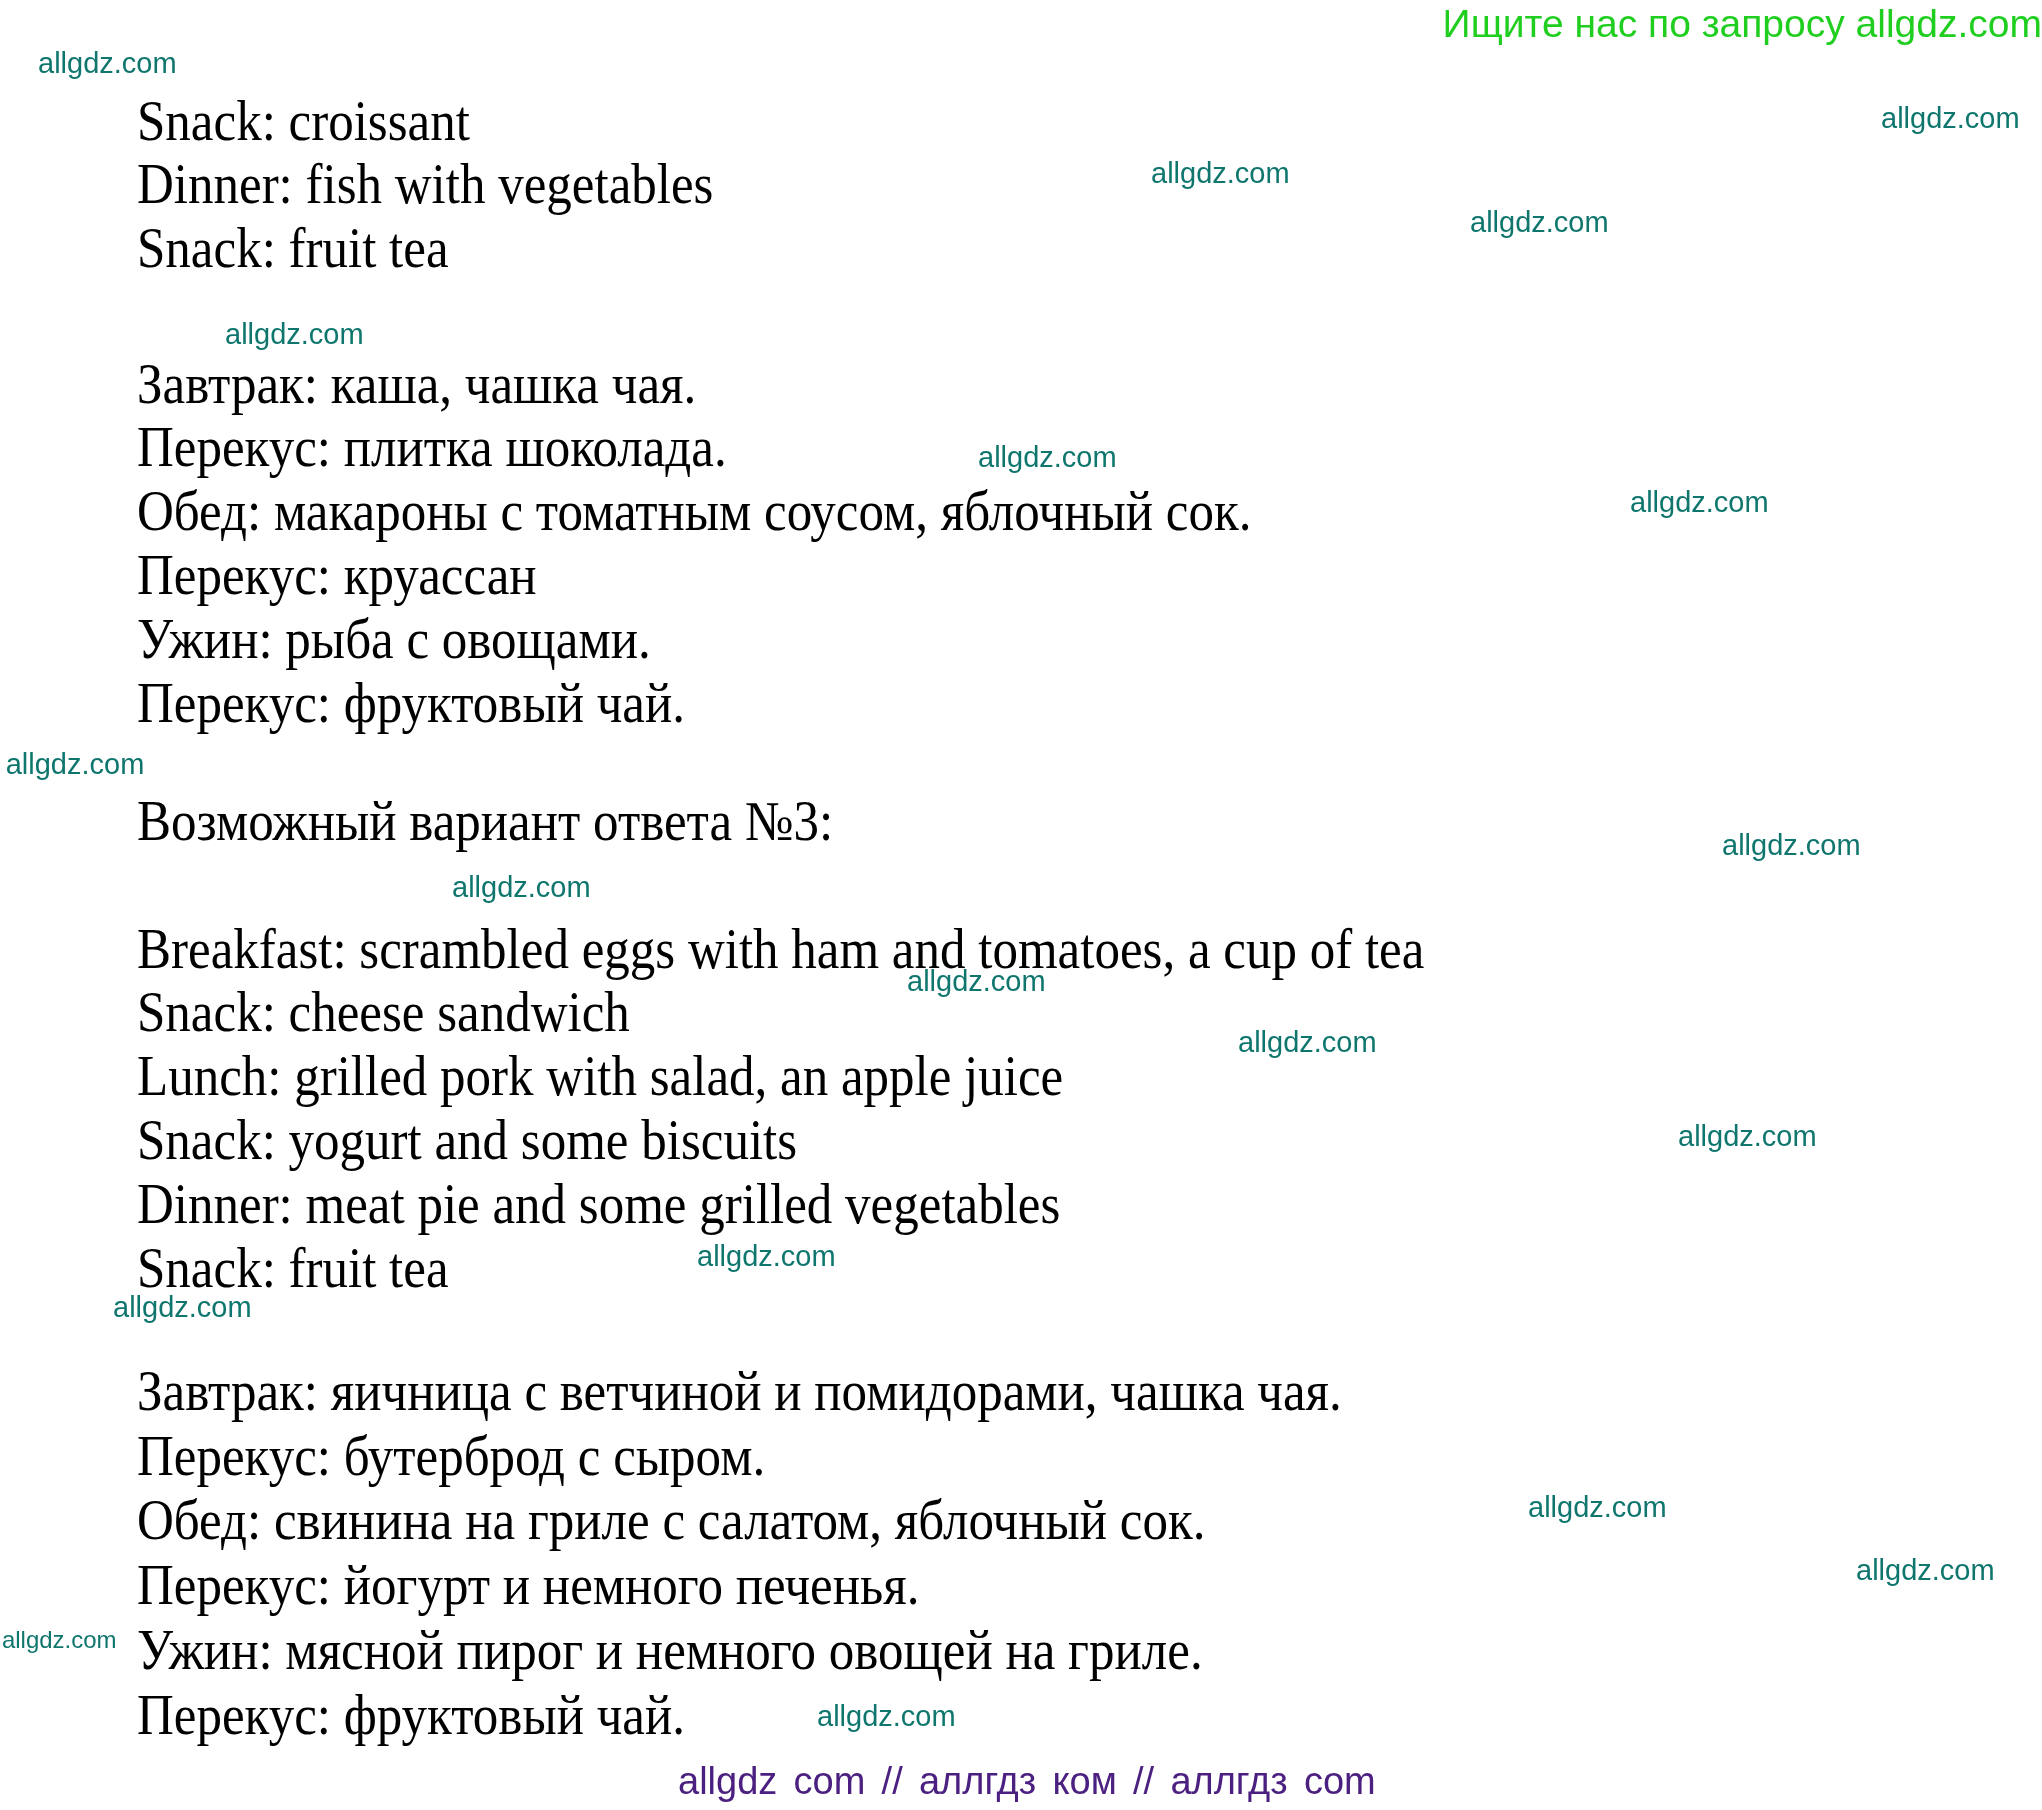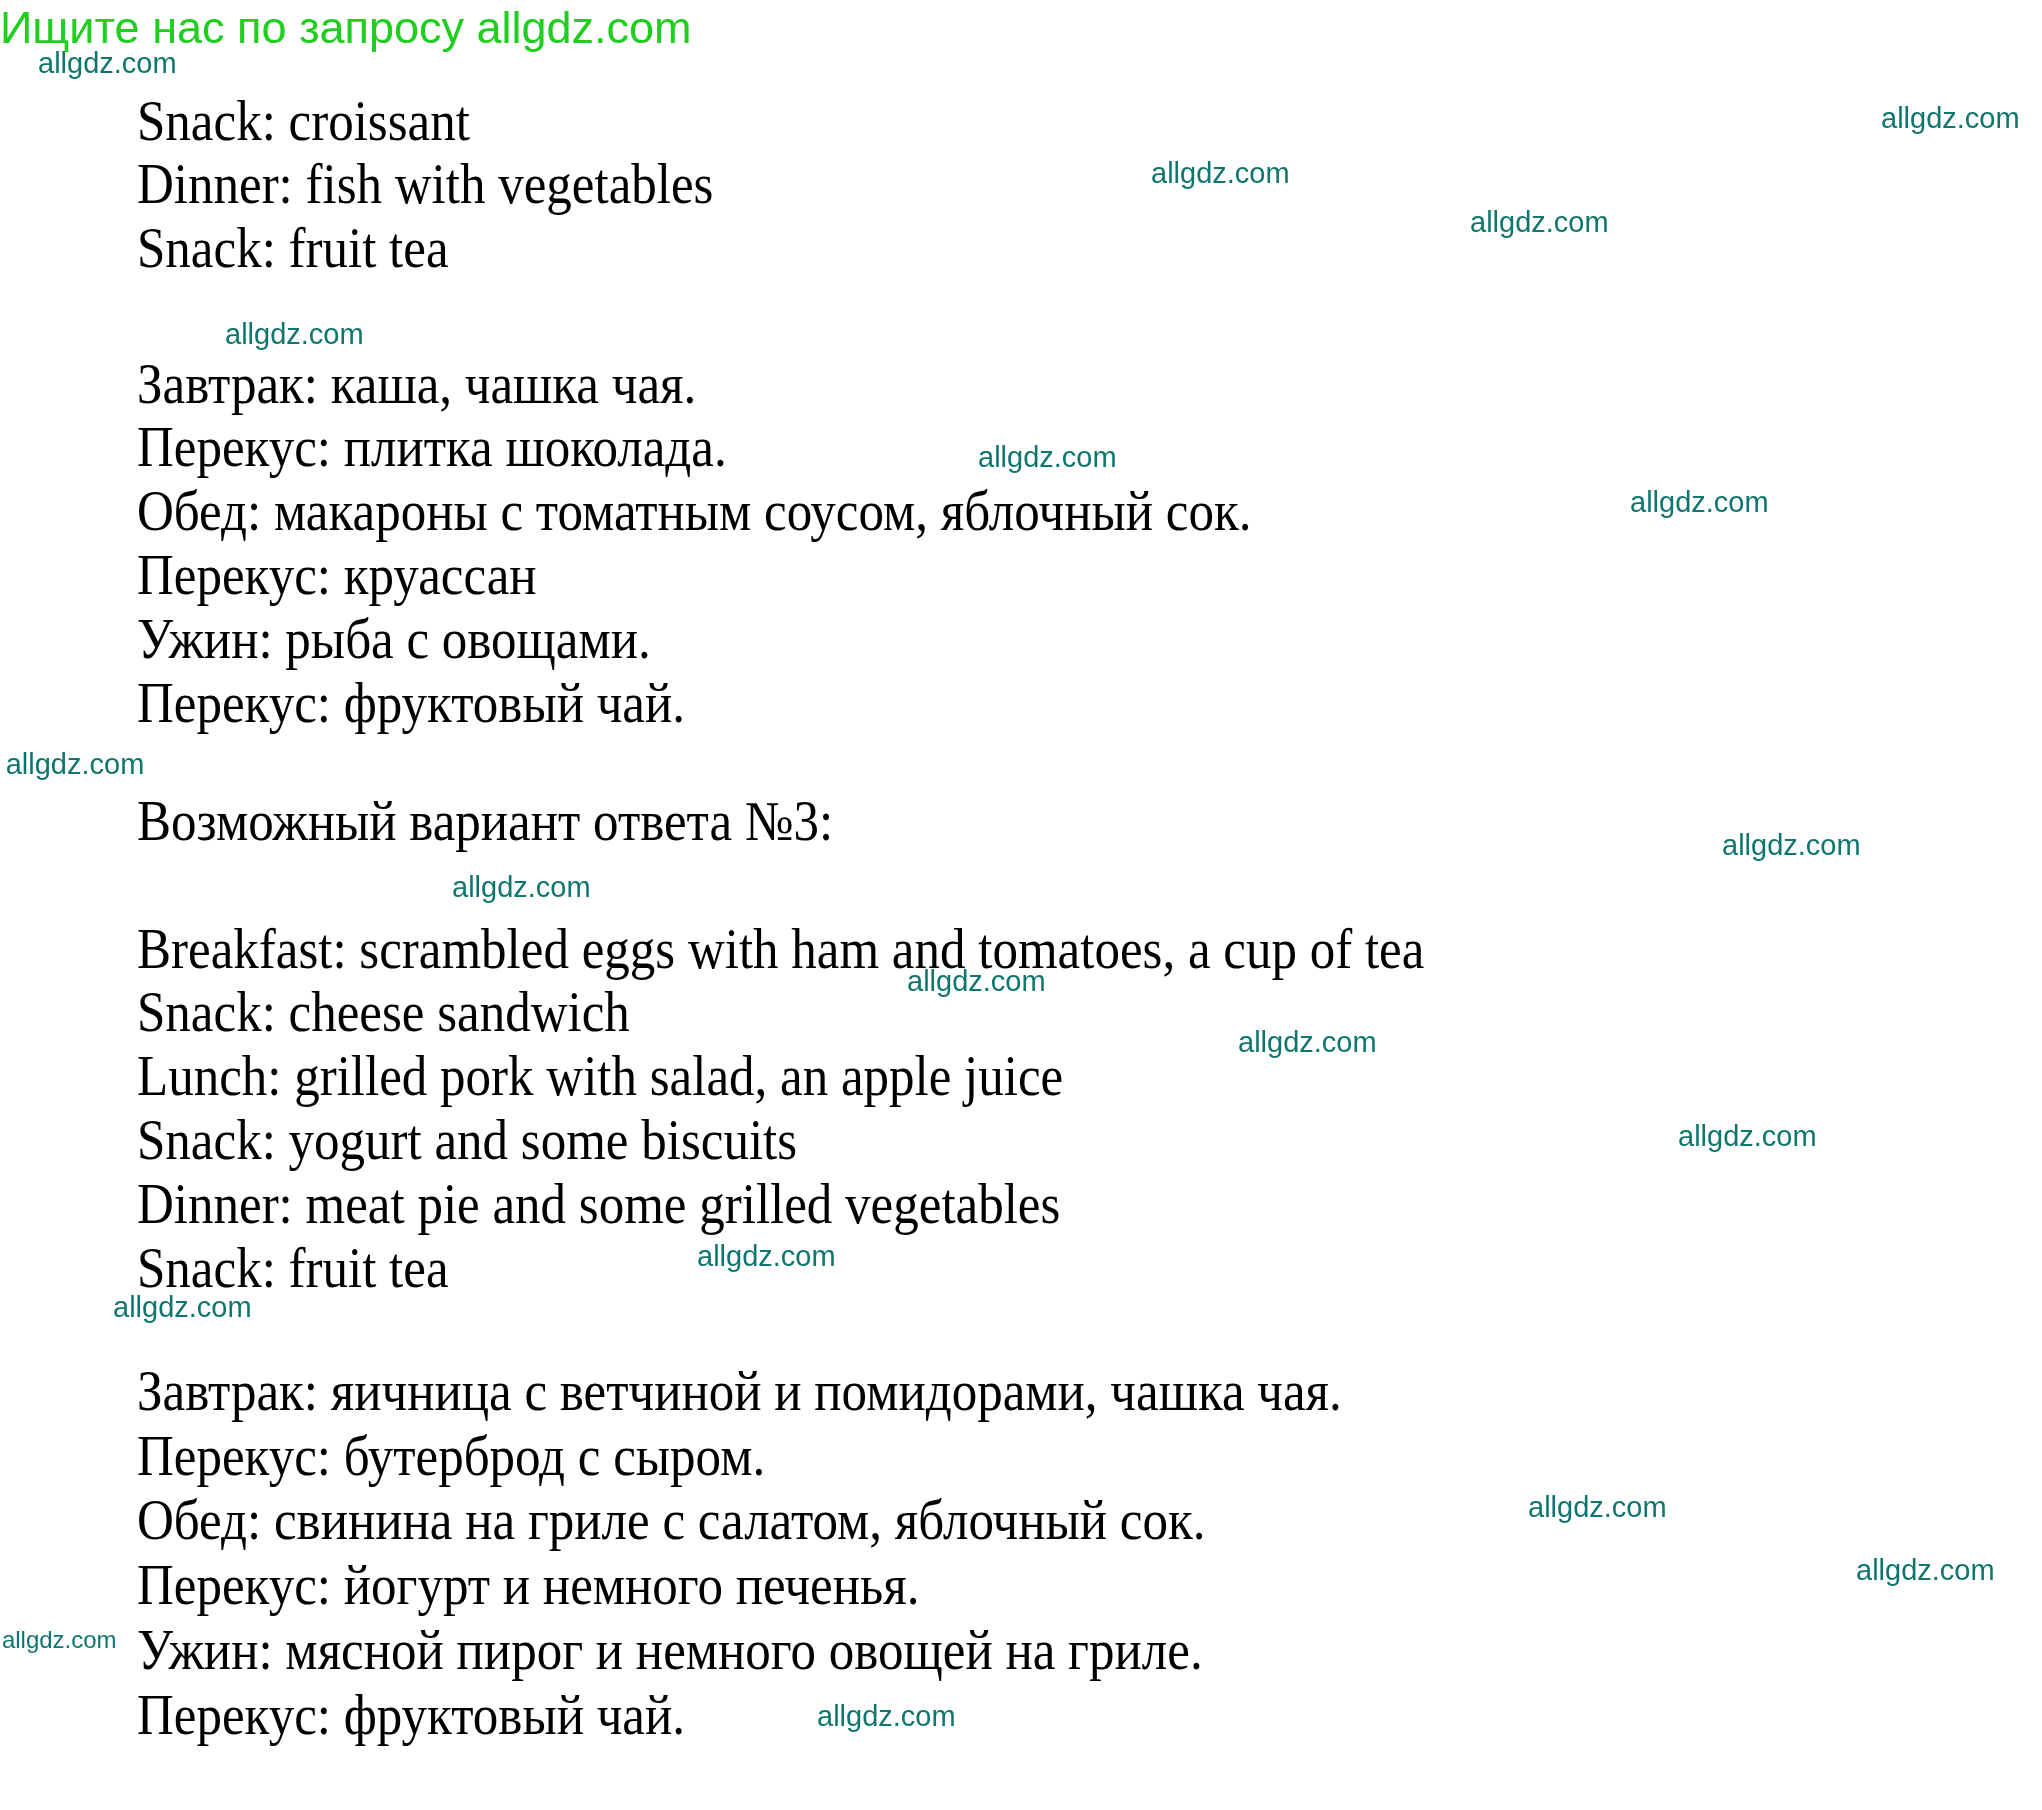--- a/index.html
+++ b/index.html
@@ -9,22 +9,22 @@
     height: 1810px;
     background: #ffffff;
     overflow: hidden;
     font-family: "Liberation Sans", sans-serif;
   }
   .promo-header {
     position: absolute;
     top: 1.9px;
     left: 0;
     width: 100%;
-    text-align: left;
-    font-size: 45px;
+    text-align: right;
+    font-size: 39px;
     font-weight: 500;
     color: #1fce1f;
     white-space: nowrap;
   }
   .wm {
     position: absolute;
     font-size: 29px;
     line-height: 1.15;
     color: #0f766e;
     white-space: nowrap;
@@ -109,15 +109,16 @@
 
   <div class="serif-block wide-pitch" style="top:1359px;">
     <div>Завтрак: яичница с ветчиной и помидорами, чашка чая.</div>
     <div>Перекус: бутерброд с сыром.</div>
     <div>Обед: свинина на гриле с салатом, яблочный сок.</div>
     <div>Перекус: йогурт и немного печенья.</div>
     <div>Ужин: мясной пирог и немного овощей на гриле.</div>
     <div>Перекус: фруктовый чай.</div>
   </div>
 
+  <div class="footer-line">allgdz com // аллгдз ком // аллгдз com</div>
 
 </div>
 
 
 </body></html>

